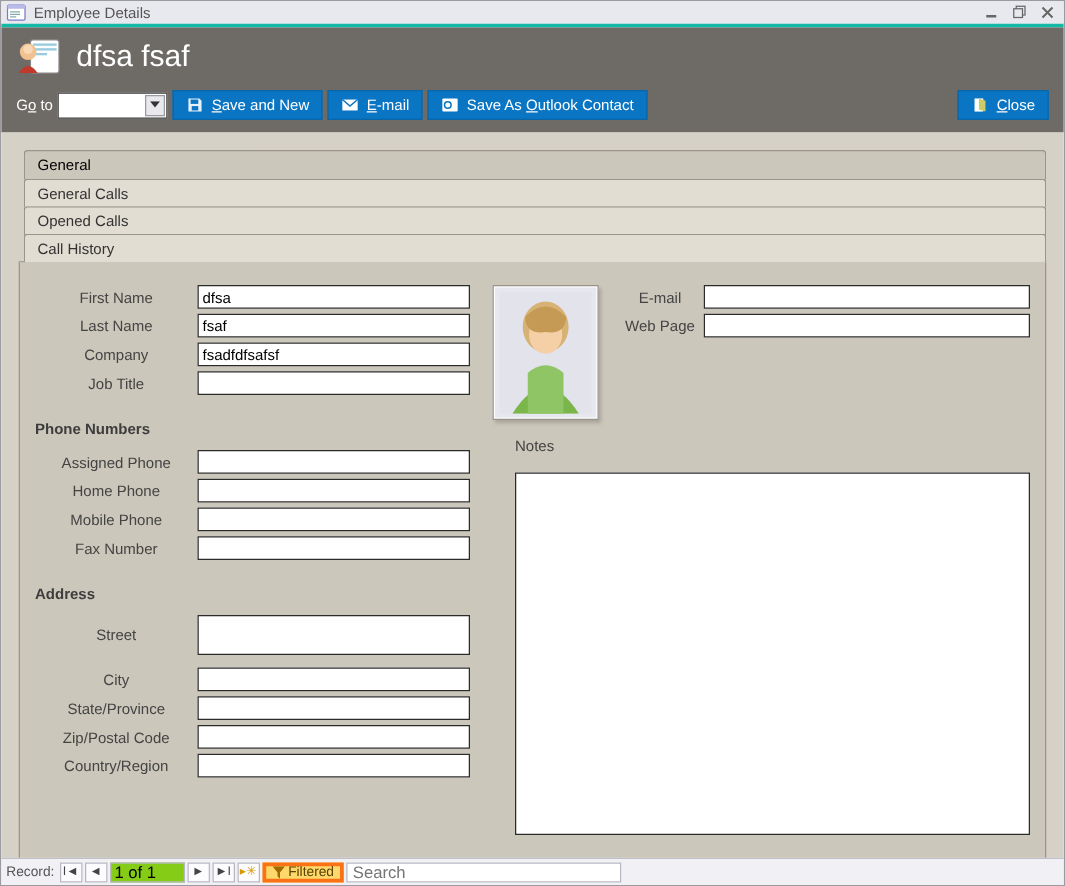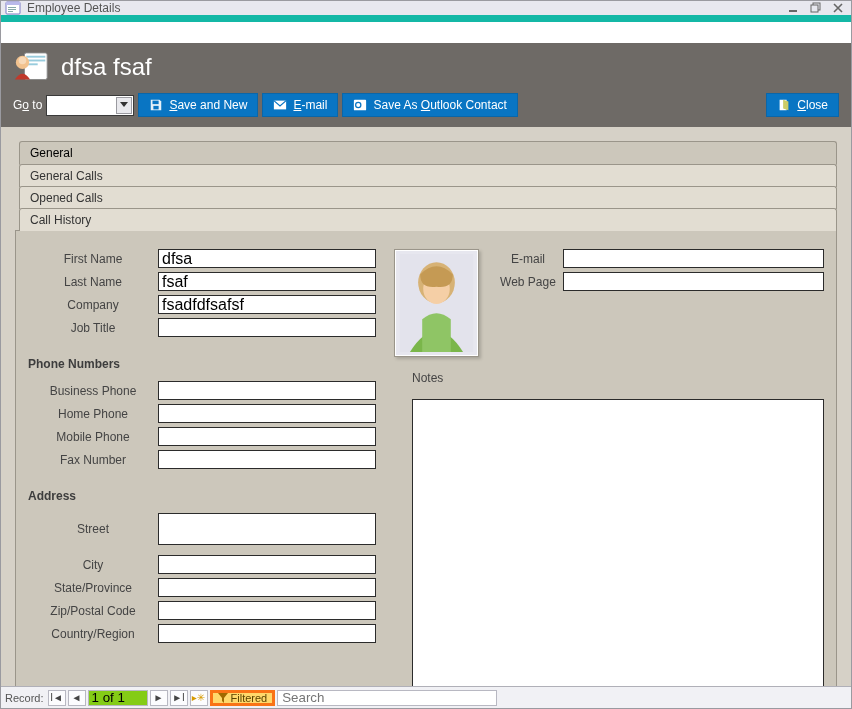--- a/index.html
+++ b/index.html
@@ -11,37 +11,36 @@
     background:#fff;
     width:852px; height:709px;
     overflow:hidden;
     border:1px solid #9a9aa0;
     display:flex; flex-direction:column;
   }
   
   .titlebar {
     height:21px;
     background:#e8e8ef;
-    border-bottom:7px solid #14b8a6;
+    border-bottom:3px solid #14b8a6;
     display:flex; align-items:center;
     padding:0 4px;
     gap:4px;
     color:#555;
   }
   .titlebar .icon-sm { width:16px; height:16px; }
   .titlebar .title { flex:0 0 auto; margin-left:2px;}
   .titlebar .spacer { flex:1; }
   .winbtn { width:18px; height:14px; display:flex; align-items:center; justify-content:center; color:#555; cursor:default;}
   .winbtn svg { display:block; }
   
   .header {
     background:#6e6a66;
     color:#fff;
     padding:0 12px 10px 12px;
-    margin-top:21px;
   }
   .header-top { display:flex; align-items:center; gap:10px; padding:8px 0 10px 0;}
   .contact-icon { width:38px; height:32px; }
   .header-name { font-family: "Segoe UI Light","Segoe UI",sans-serif; font-size:24px; font-weight:400; }
   .header-row { display:flex; align-items:center; gap:4px; }
   .goto-label { color:#fff; font-size:12px; }
   .goto-label u { text-decoration:underline; }
   .combo {
     background:#fff; border:1px solid #3a3a3a; height:21px; width:88px;
     display:flex; align-items:center; justify-content:flex-end; padding-right:1px;
@@ -87,21 +86,21 @@
   }
   .cols { display:flex; gap:18px; }
   .left { flex:0 0 348px; }
   .right { flex:1; display:flex; gap:14px; }
   .right2 { flex:1; }
   .field-row { display:flex; align-items:center; margin-bottom:4px;}
   .field-row label { flex:0 0 130px; color:#444;text-align:center; }
   .field-row input, .textbox {
     flex:1; height:19px;
     background:#fff; border:1px solid #2b2b2b; padding:0 3px;
-    font-family:inherit; font-size:16px;
+    font-family:inherit; font-size:12px;
     outline:none;
   }
   .section-head { font-weight:600; color:#3d3d3d; margin:20px 0 10px 0; }
   .photo-frame {
     width:85px; height:108px;
     border:1px solid #9a958a; background:#e7e7ef; padding:4px;
     box-shadow: inset 0 0 0 1px #fff, 2px 2px 3px rgba(0,0,0,0.18);
   }
   .photo-frame .placeholder { width:100%; height:100%; display:block;}
   .right-rows .field-row label { flex:0 0 70px; }
@@ -248,21 +247,21 @@
             <label>Company</label>
             <input value="fsadfdfsafsf" style="">
           </div>
         <div class="field-row">
             <label>Job Title</label>
             <input style="">
           </div>
 
         <div class="section-head">Phone Numbers</div>
         <div class="field-row">
-            <label>Business Phone</label>
+            <label>Assigned Phone</label>
             <input style="">
           </div>
         <div class="field-row">
             <label>Home Phone</label>
             <input style="">
           </div>
         <div class="field-row">
             <label>Mobile Phone</label>
             <input style="">
           </div>

